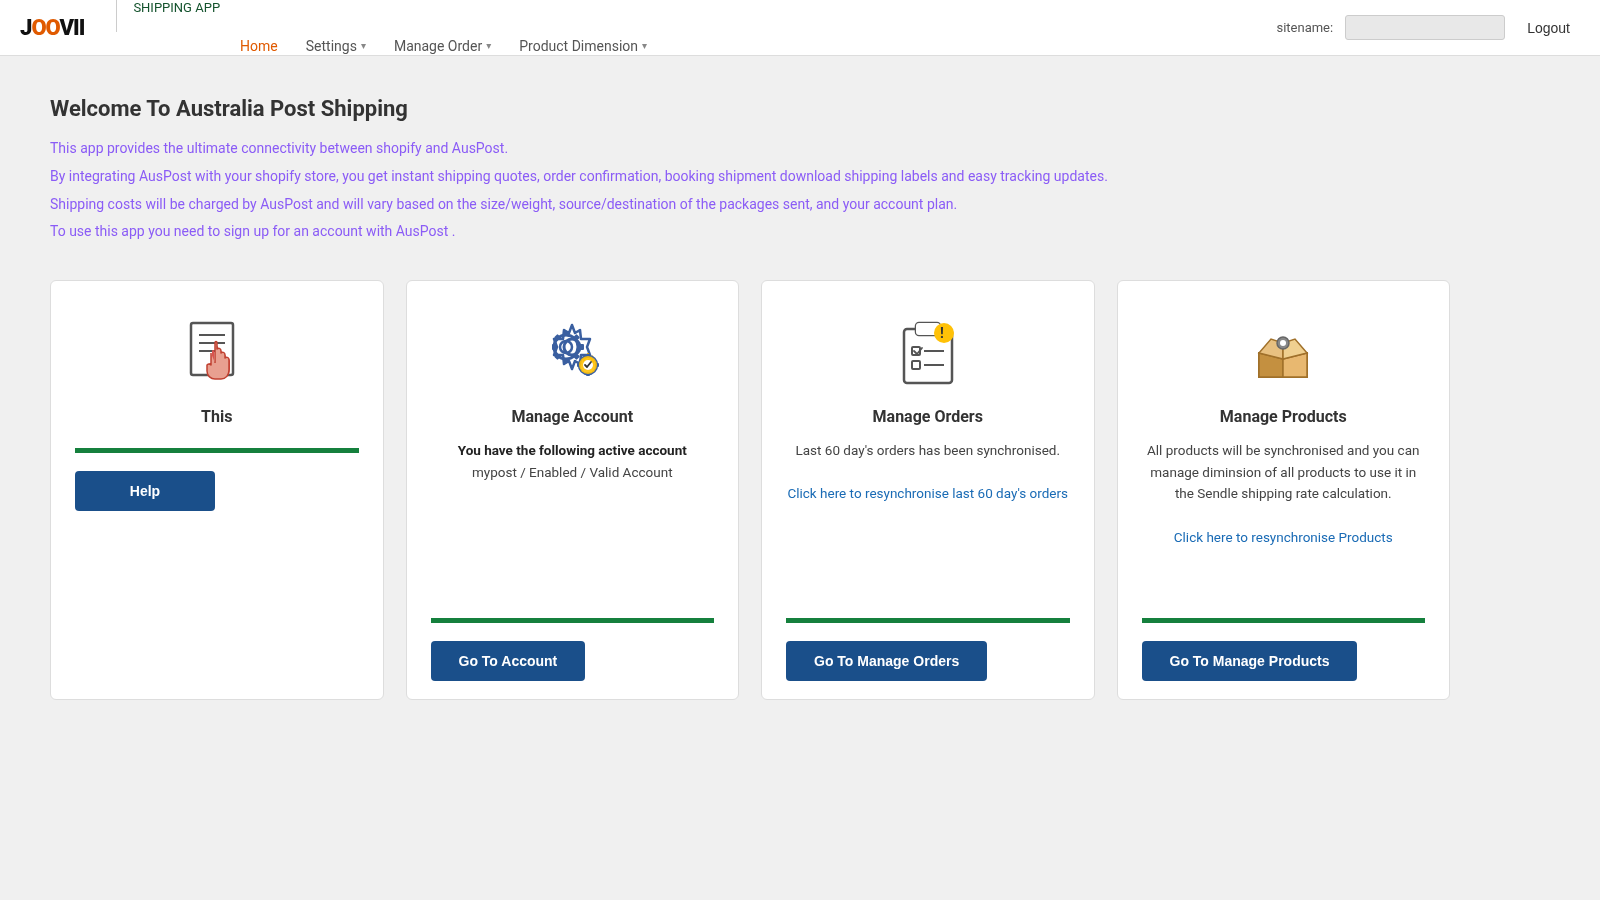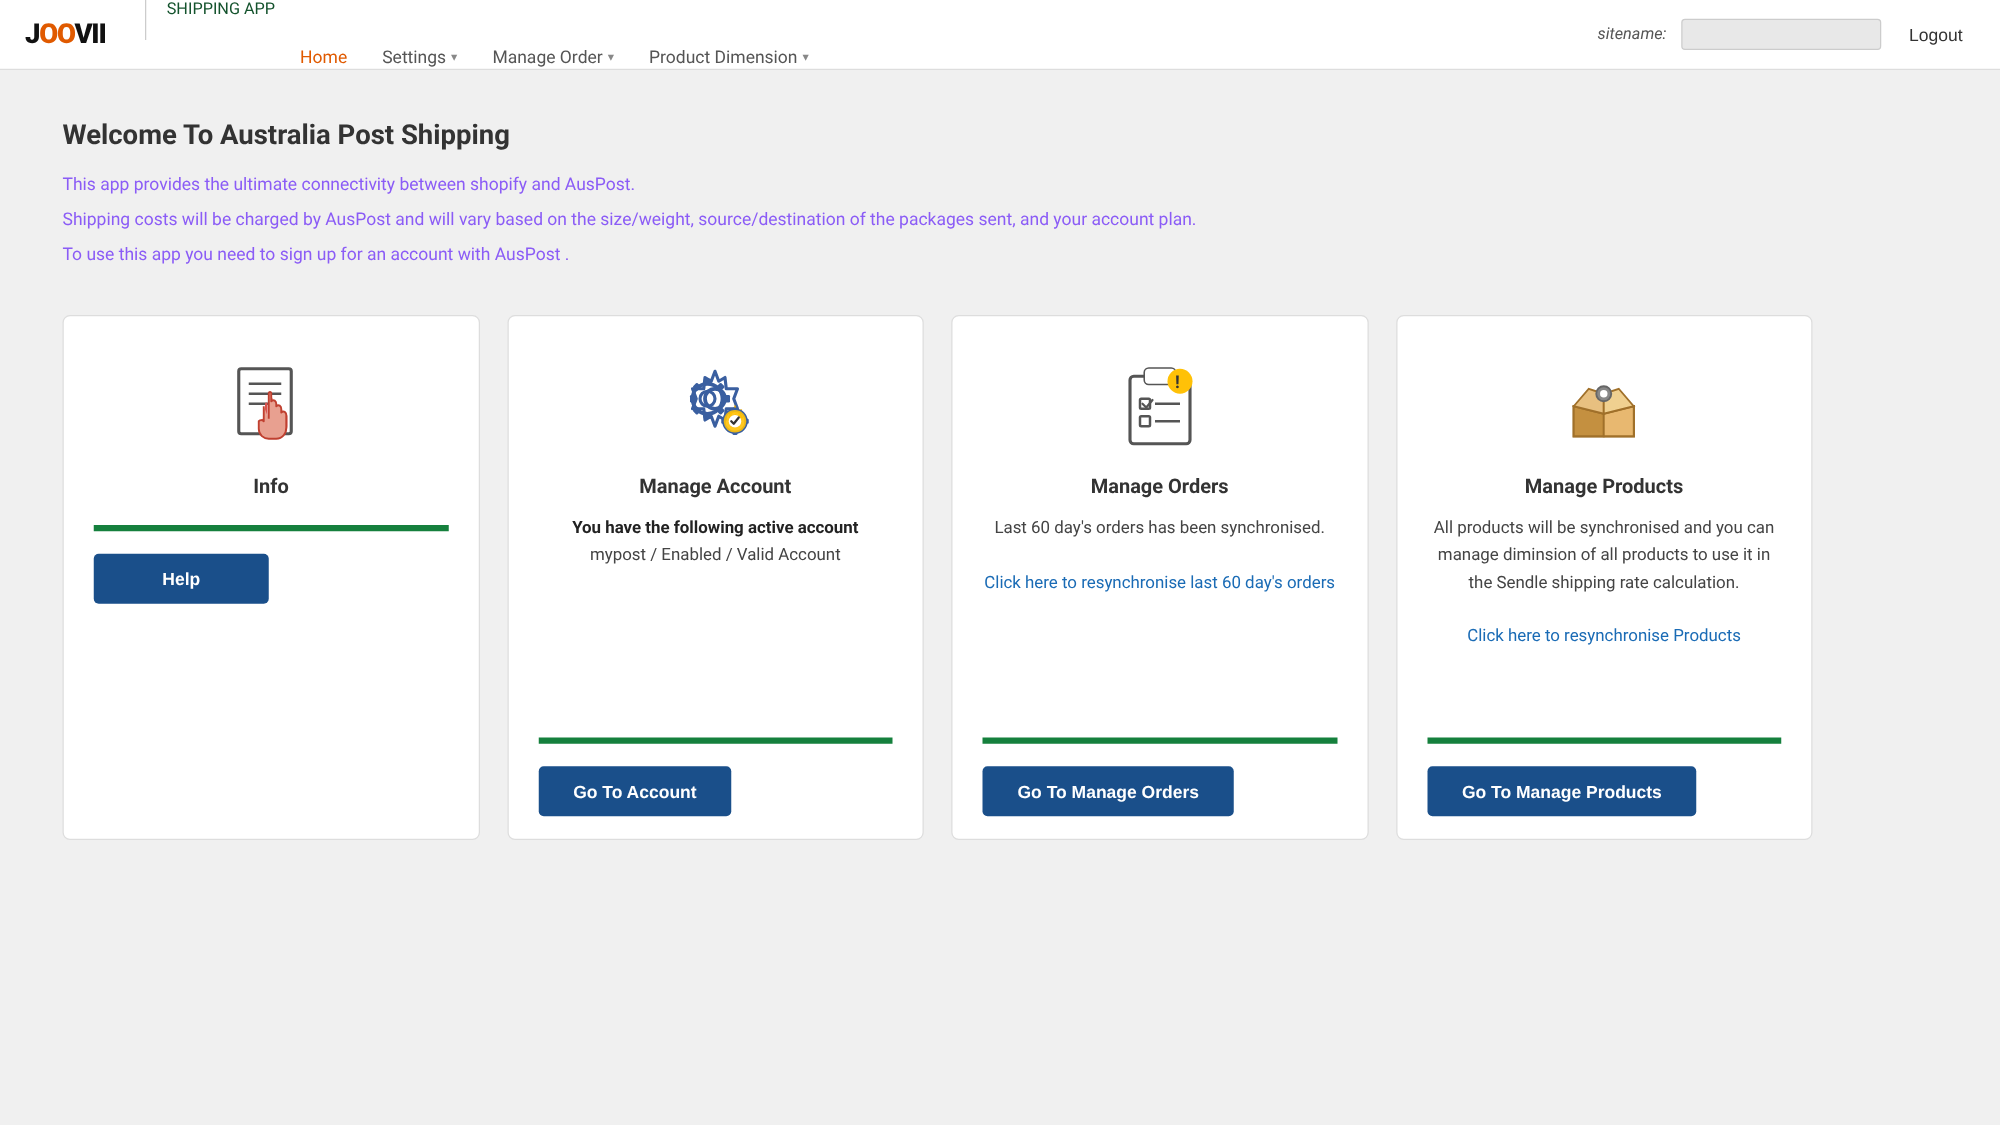--- a/index.html
+++ b/index.html
@@ -68,21 +68,20 @@
     }
     .nav-right {
       display: flex;
       align-items: center;
       gap: 12px;
       margin-left: auto;
     }
     .sitename-label {
       font-size: 13px;
       color: #555;
-      font-style: italic;
     }
     .sitename-input {
       border: 1px solid #ccc;
       border-radius: 3px;
       padding: 4px 8px;
       font-size: 13px;
       width: 160px;
       background: #e8e8e8;
     }
     .logout-btn {
@@ -209,20 +208,21 @@
   <div class="nav-right">
     <span class="sitename-label">sitename:</span>
     <input class="sitename-input" type="text" style="">
     <button class="logout-btn">Logout</button>
   </div>
 </nav>
 
 <div class="main-content">
   <h1 class="welcome-title">Welcome To Australia Post Shipping</h1>
   <p class="welcome-desc">This app provides the ultimate connectivity between shopify and AusPost.</p>
+  <p class="welcome-desc">By integrating AusPost with your shopify store, you get instant shipping quotes, order confirmation, booking shipment download shipping labels and easy tracking updates.</p>
   <p class="welcome-desc">Shipping costs will be charged by AusPost and will vary based on the size/weight, source/destination of the packages sent, and your account plan.</p>
   <p class="welcome-desc">To use this app you need to sign up for an account with AusPost .</p>
 
   <div class="cards-row">
 
     <div class="card">
       <div class="card-icon">
 
         <svg viewBox="0 0 72 72" xmlns="http://www.w3.org/2000/svg">
 
@@ -230,21 +230,21 @@
           <line x1="18" y1="20" x2="44" y2="20" stroke="#555" stroke-width="2"></line>
           <line x1="18" y1="28" x2="44" y2="28" stroke="#555" stroke-width="2"></line>
           <line x1="18" y1="36" x2="35" y2="36" stroke="#555" stroke-width="2"></line>
 
           <g transform="translate(24, 36)">
             <path d="M8 0 L8 14 M8 14 C8 14 6 12 4 14 L4 20 C4 24 8 26 12 26 L18 26 C22 26 24 22 24 18 L24 10 C24 8 22 6 20 8 L20 6 C20 4 18 2 16 4 L16 2 C16 0 14 -2 12 0 L12 -4" fill="none" stroke="#d9534f" stroke-width="2" stroke-linecap="round"></path>
             <path d="M6 2 L6 14 C6 14 4 12 2 14 L2 20 C2 25 6 28 10 28 L16 28 C21 28 24 24 24 19 L24 9 C24 7 22 5 20 7 L20 4 C20 2 18 0 16 2 L16 0 C16 -2 14 -4 12 -2 L12 -8 C12 -10 10 -10 10 -8 L10 12" fill="#e8a090" stroke="#c04030" stroke-width="1.5" stroke-linejoin="round"></path>
           </g>
         </svg>
       </div>
-      <div class="card-title">Info</div>
+      <div class="card-title">This</div>
       <div class="card-footer">
         <button class="card-btn">Help</button>
       </div>
     </div>
 
     <div class="card">
       <div class="card-icon">
 
         <svg viewBox="0 0 72 72" xmlns="http://www.w3.org/2000/svg">
 

